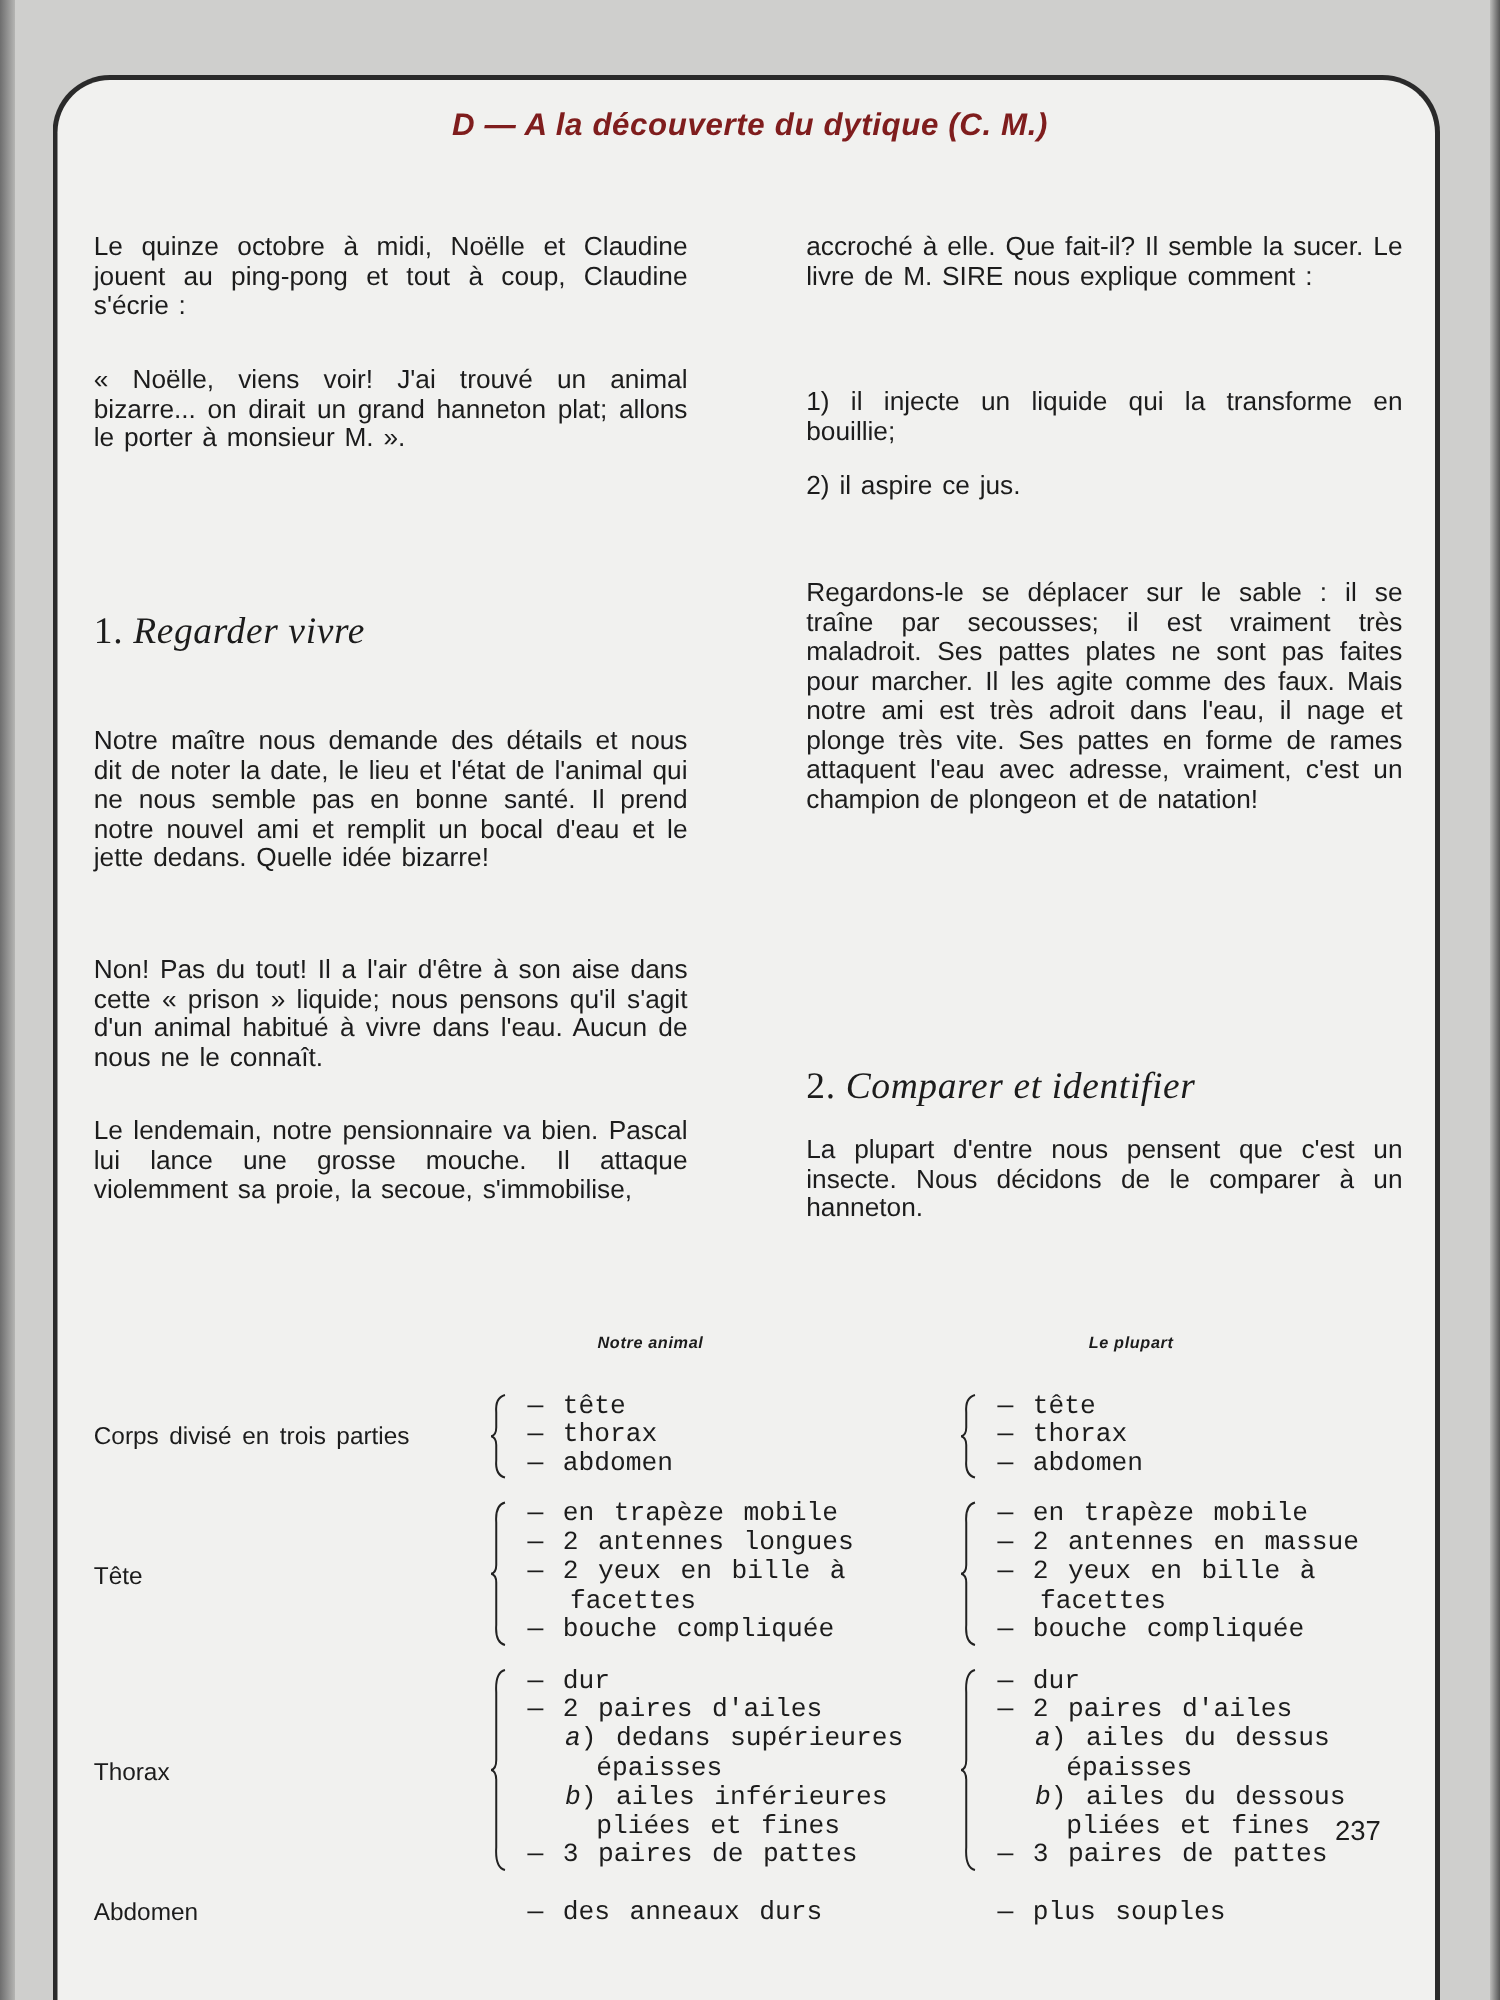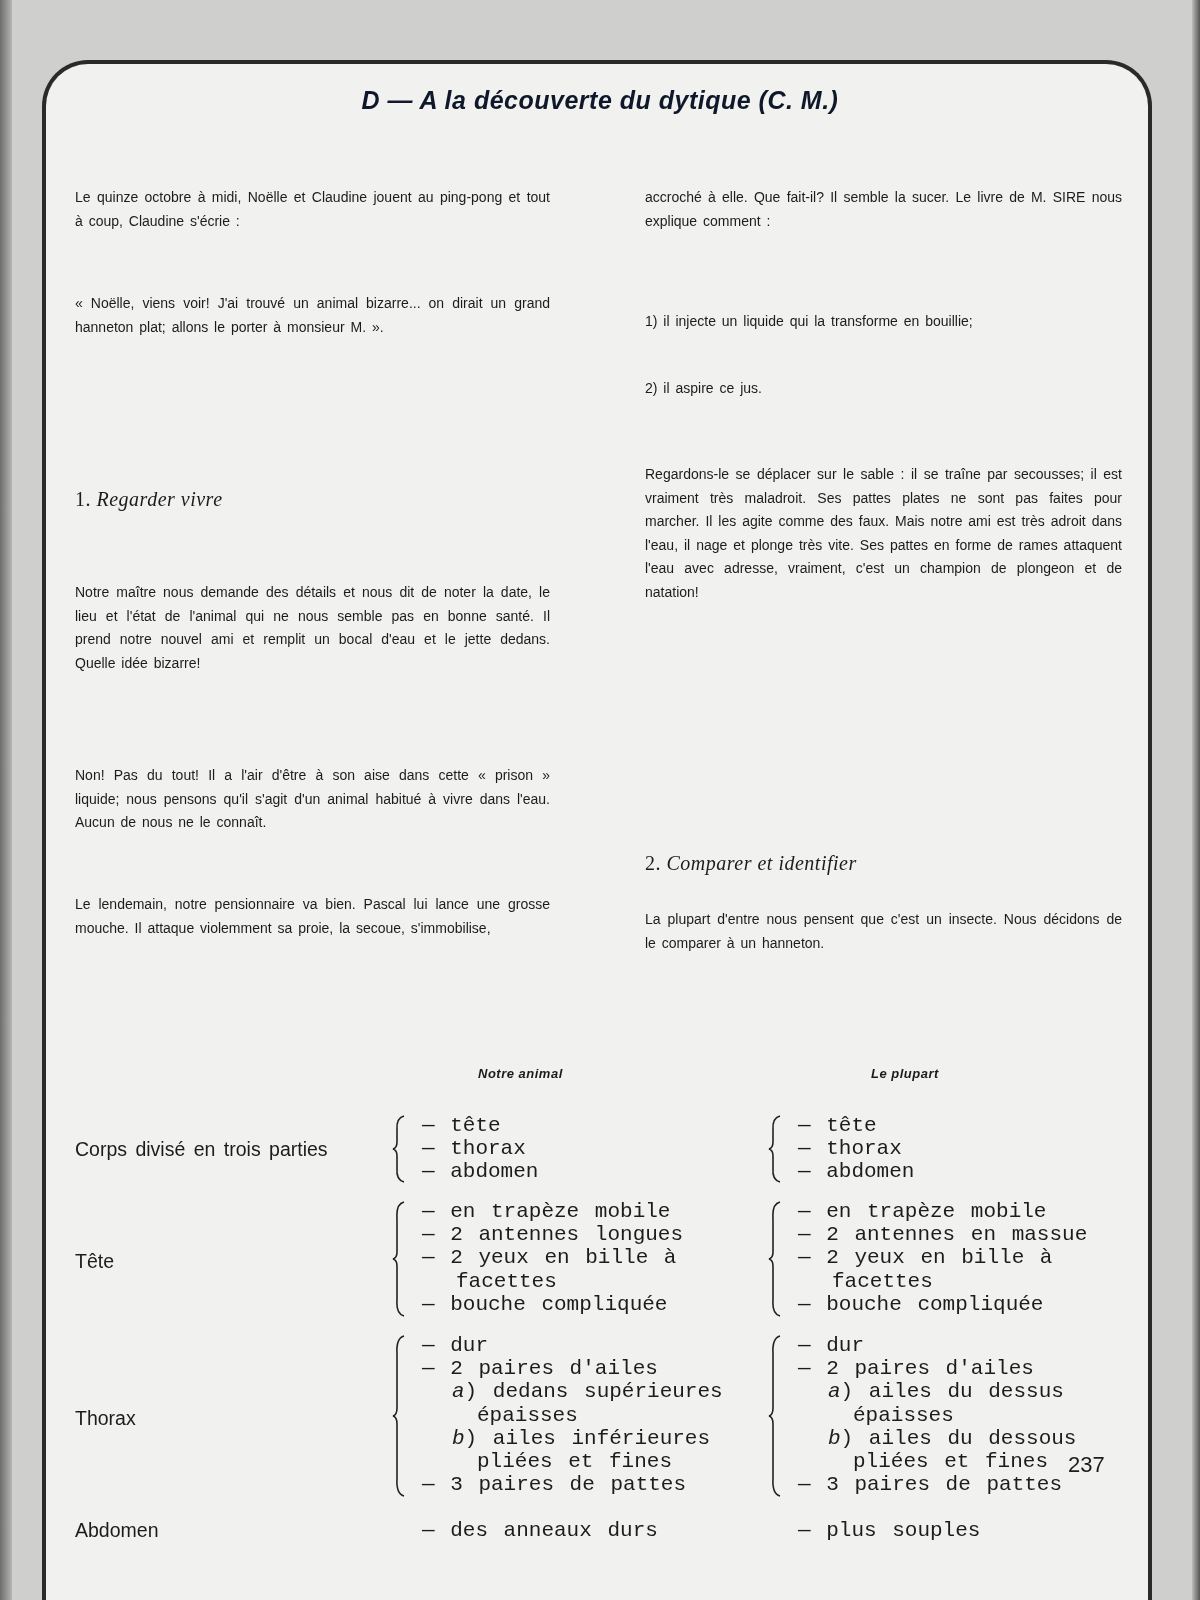--- a/index.html
+++ b/index.html
@@ -28,36 +28,36 @@
       background: #f1f1ef;
     }
     .title {
       position: absolute;
       left: 0; width: 1200px; top: 86px;
       text-align: center;
       font-size: 25px;
       font-weight: bold;
       font-style: italic;
       letter-spacing: 0.5px;
-      color: #0f172a;
+      color: #7f1d1d;
     }
     .col {
       position: absolute;
-      font-size: 14px;
+      font-size: 21px;
       line-height: 23.5px;
       text-align: justify;
       word-spacing: 2px;
     }
     .col p { margin: 0; }
     .col-left { left: 75px; width: 475px; }
     .col-right { left: 645px; width: 477px; }
     .section-heading {
       position: absolute;
       font-family: "Liberation Serif", serif;
-      font-size: 20px;
+      font-size: 30px;
       letter-spacing: 0.5px;
     }
     .section-heading .num { font-style: normal; }
     .section-heading .txt { font-style: italic; }
 
     .cmp-header {
       position: absolute;
       font-size: 13px; font-weight: bold; font-style: italic;
       letter-spacing: 0.5px;
     }

